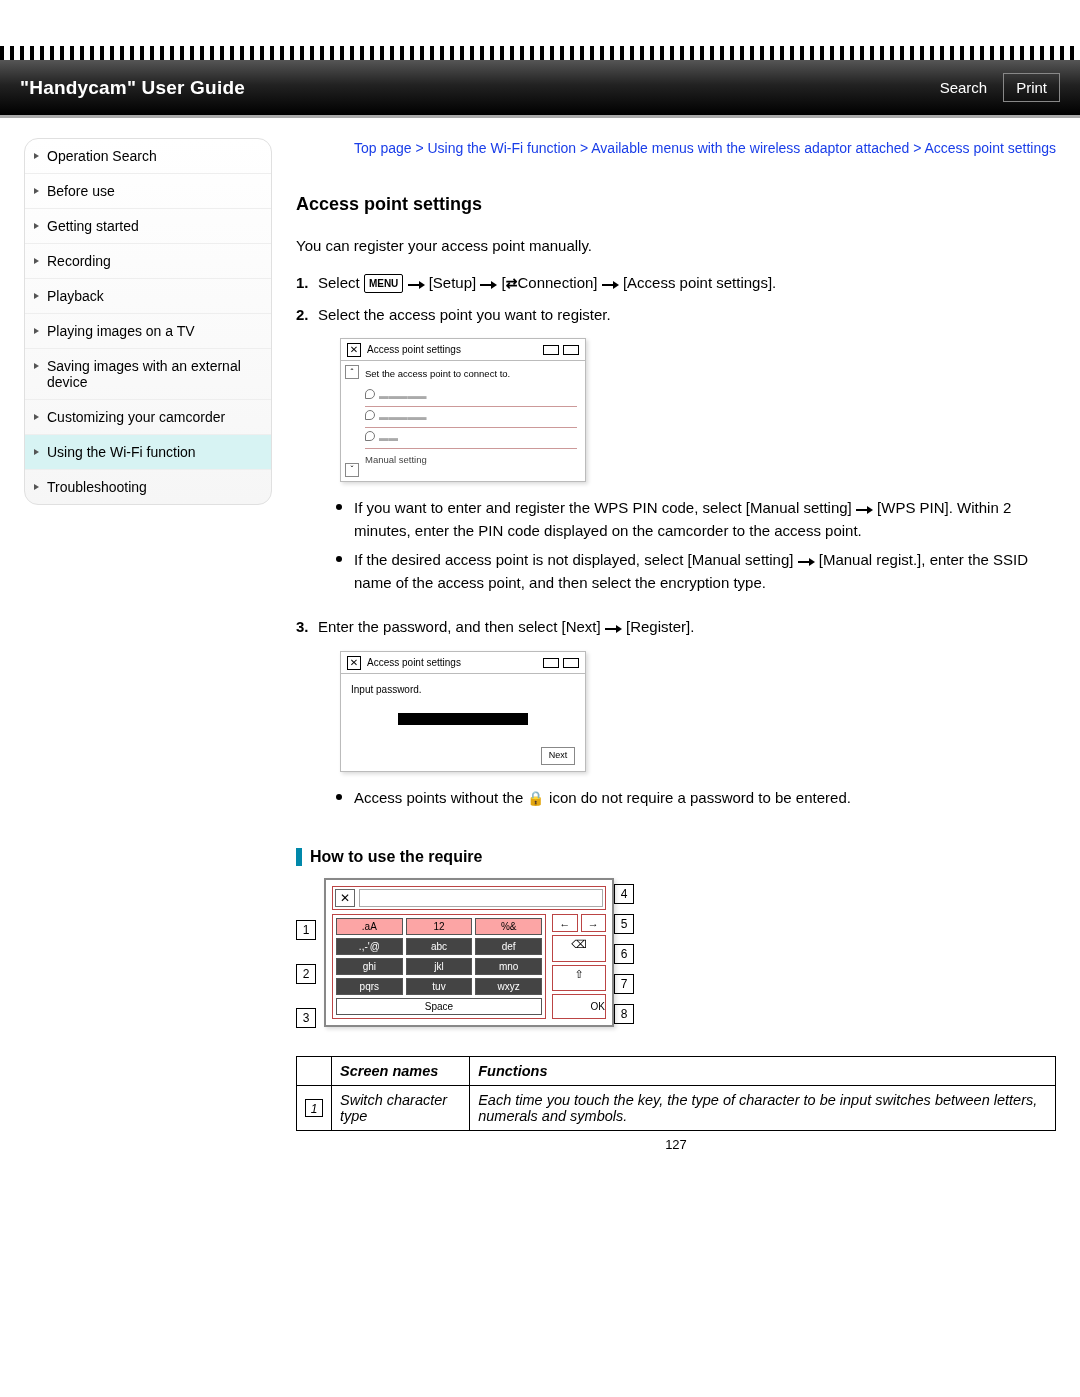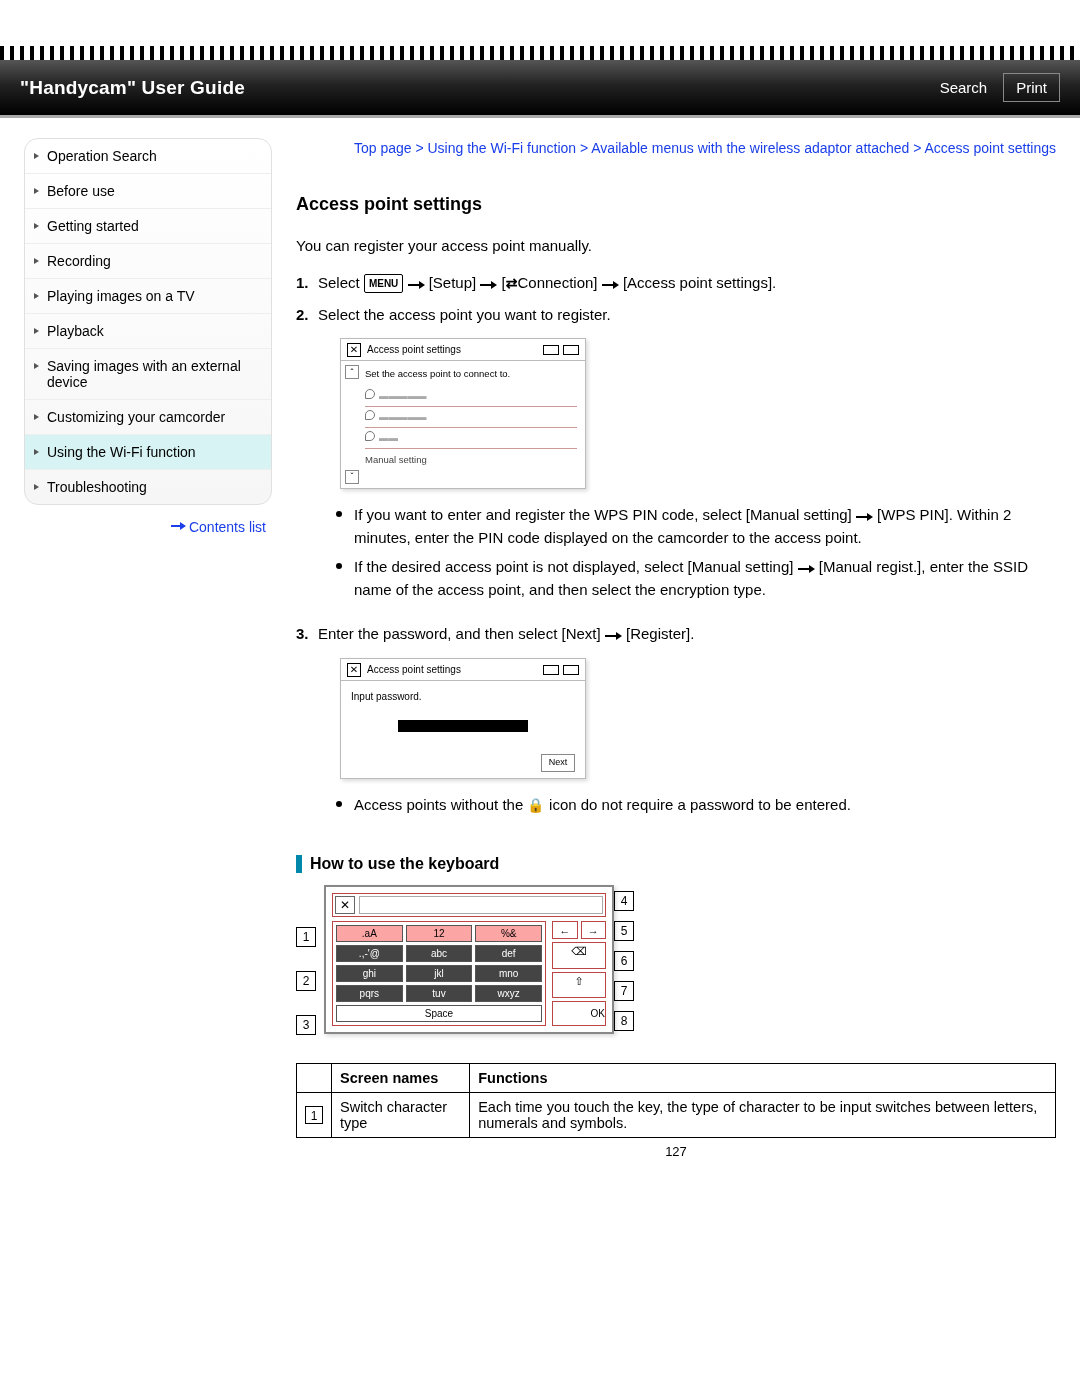--- a/index.html
+++ b/index.html
@@ -69,21 +69,21 @@
   
   .mock { border: 1px solid #bbb; box-shadow: 2px 2px 4px rgba(0,0,0,0.15); background: #fff; margin: 12px 0 12px 22px; }
   .mock1 { width: 246px; }
   .mock-hdr { display: flex; align-items: center; gap: 6px; border-bottom: 1px solid #bbb; padding: 3px 6px; font-size: 10px; }
   .mock-x { border: 1px solid #000; width: 14px; height: 14px; display: flex; align-items: center; justify-content: center; font-size: 10px; line-height: 1; }
   .mock-right-icons { margin-left: auto; display: flex; gap: 4px; }
   .mock-right-icons span { width: 16px; height: 10px; border: 1px solid #000; display: inline-block; }
   .mock1-body { display: flex; }
   .mock1-arrows { width: 20px; display: flex; flex-direction: column; justify-content: space-between; padding: 4px; }
   .mock1-arrows div { border: 1px solid #888; width: 14px; height: 14px; font-size: 9px; display: flex; align-items: center; justify-content: center; }
-  .mock1-list { flex: 1; padding: 4px 8px 20px 4px; font-size: 9.5px; }
+  .mock1-list { flex: 1; padding: 4px 8px 13px 4px; font-size: 9.5px; }
   .mock1-list .cap { padding: 2px 0 4px 0; }
   .mock1-row { border-bottom: 1px solid #c99; padding: 3px 0 3px 14px; position: relative; color: #aaa; }
   .mock1-row::before { content: ""; position: absolute; left: 0; top: 3px; width: 8px; height: 8px; border: 1px solid #777; border-radius: 50% 50% 50% 0; }
   .mock1-list .manual { padding-top: 4px; color: #444; }
 
   .mock2 { width: 246px; }
   .mock2-body { padding: 8px 10px 6px 10px; font-size: 10px; }
   .mock2-body .pwbar { width: 130px; height: 12px; background: #000; margin: 16px auto 22px auto; }
   .mock2-body .next { border: 1px solid #888; width: 34px; font-size: 9px; text-align: center; padding: 1px 0; margin-left: auto; }
 
@@ -105,21 +105,21 @@
   .kb-space { flex: 1; border: 1px solid #555; background: #fff; color: #000; font-size: 10px; text-align: center; padding: 2px 0; }
   .kb-side { width: 54px; display: flex; flex-direction: column; gap: 3px; }
   .kb-side-row { display: flex; gap: 3px; }
   .kb-sbtn { flex: 1; border: 1.5px solid #b44; font-size: 11px; text-align: center; padding: 2px 0; }
   .kb-ok { border: 1.5px solid #b44; font-size: 10px; text-align: right; padding: 6px 0; }
 
   h2.sub { font-size: 16px; font-weight: bold; border-left: 6px solid #08a; padding-left: 8px; margin: 22px 0 8px 0; }
   .subp { font-size: 15px; margin-bottom: 10px; }
 
   
-  table.fn { border-collapse: collapse; width: 100%; font-size: 14.5px; margin-top: 20px; }
+  table.fn { border-collapse: collapse; width: 100%; font-size: 14.5px; margin-top: 20px; font-style: italic; }
   table.fn th, table.fn td { border: 1px solid #000; padding: 6px 8px; text-align: left; vertical-align: top; }
   table.fn th { font-weight: bold; }
   table.fn td.idx { width: 34px; text-align: center; vertical-align: middle; }
   table.fn td.idx span { border: 1px solid #000; display: inline-block; width: 18px; height: 18px; line-height: 18px; font-size: 12px; }
 
   .page-num { text-align: center; font-size: 13px; margin-top: 6px; }
 </style>
 </head>
 <body>
 
@@ -133,28 +133,27 @@
     </div>
   </div>
 
   <div class="body-wrap">
     <aside class="sidebar">
       <div class="side-list">
         <div class="side-item">Operation Search</div>
         <div class="side-item">Before use</div>
         <div class="side-item">Getting started</div>
         <div class="side-item">Recording</div>
+        <div class="side-item">Playback</div>
         <div class="side-item">Playing images on a TV</div>
-        <div class="side-item">Playback</div>
         <div class="side-item">Saving images with an external device</div>
         <div class="side-item">Customizing your camcorder</div>
         <div class="side-item active">Using the Wi-Fi function</div>
         <div class="side-item">Troubleshooting</div>
       </div>
-      <div class="contents-link"><a>Contents list</a></div>
     </aside>
 
     <main class="main">
       <div class="breadcrumb">Top page &gt; Using the Wi-Fi function &gt; Available menus with the wireless adaptor attached &gt; Access point settings</div>
       <h1>Access point settings</h1>
       <p class="intro">You can register your access point manually.</p>
 
       <ol class="steps">
         <li><span class="num">1.</span>
           <span>Select</span>
@@ -214,21 +213,21 @@
               <div class="next">Next</div>
             </div>
           </div>
 
           <ul class="bullets">
             <li><span>Access points without the</span> <span class="lock-icon">🔒</span> <span>icon do not require a password to be entered.</span></li>
           </ul>
         </li>
       </ol>
 
-      <h2 class="sub">How to use the keyboard</h2>
+      <h2 class="sub">How to use the require</h2>
 
       <div class="kb-wrap">
         <div class="kb-left">
           <div class="kb-num">1</div>
           <div class="kb-num">2</div>
           <div class="kb-num">3</div>
         </div>
         <div class="kb">
           <div class="kb-top">
             <div class="x">✕</div>

